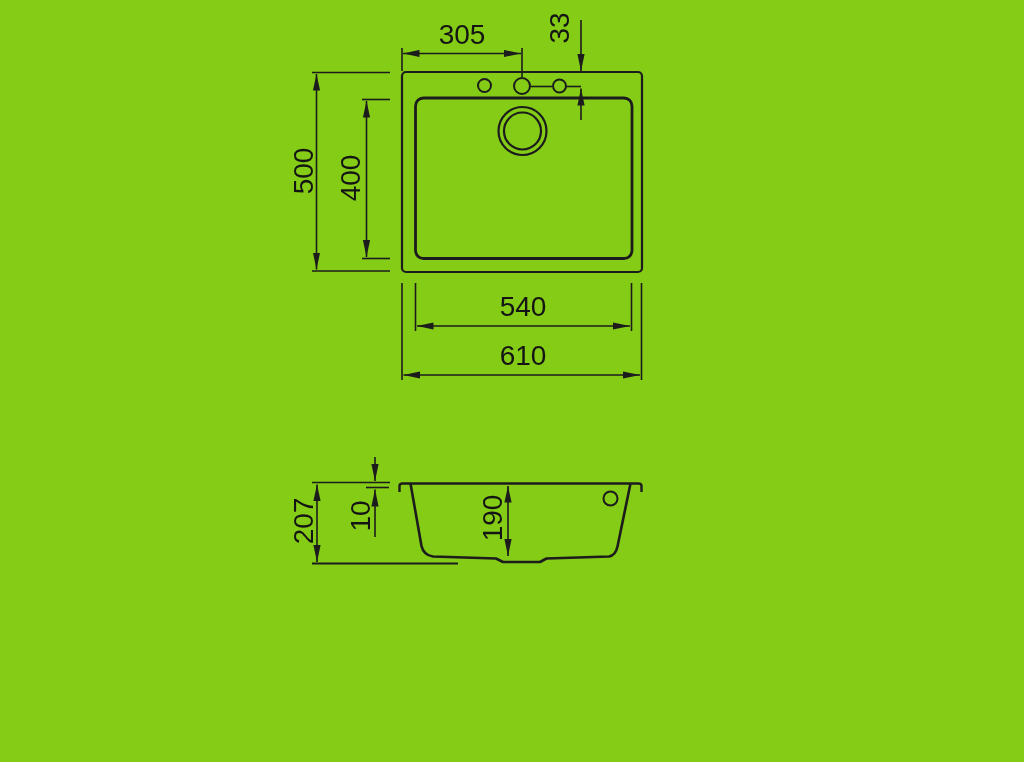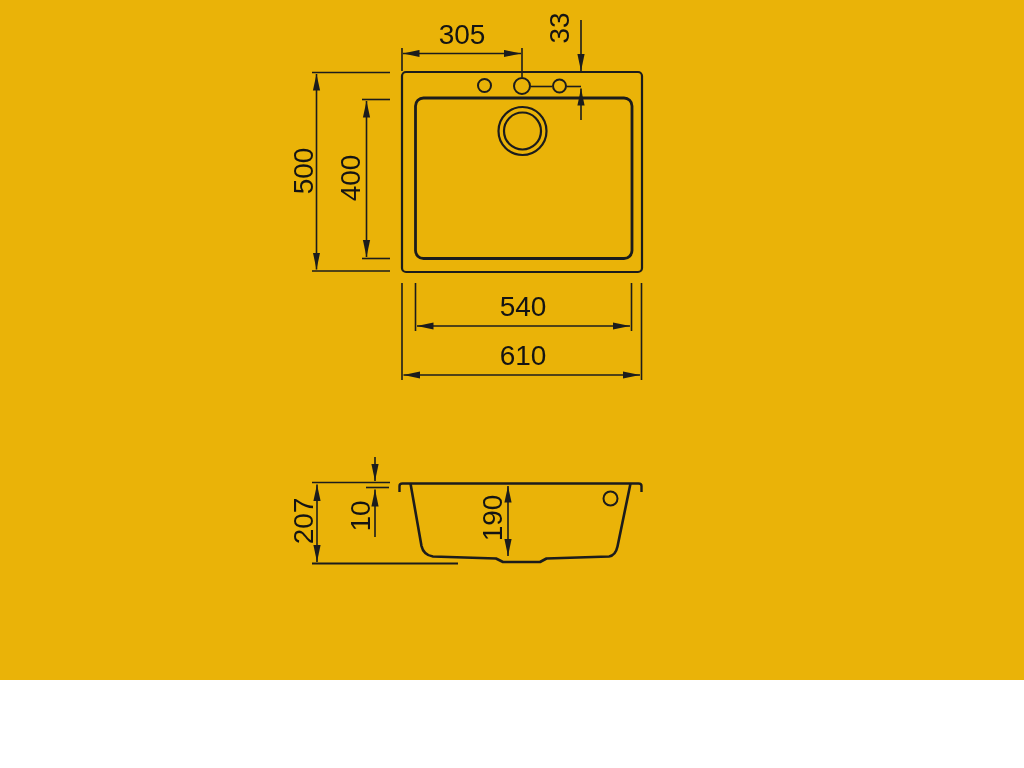--- a/index.html
+++ b/index.html
@@ -3,22 +3,22 @@
 <meta charset="utf-8">
 <style>
   html, body {
     margin: 0;
     padding: 0;
     background: #ffffff;
   }
   .canvas {
     position: relative;
     width: 1024px;
-    height: 680px;
-    background: #eab308;
+    height: 762px;
+    background: #84cc16;
     overflow: hidden;
     font-family: "Liberation Sans", sans-serif;
   }
   svg { display: block; }
   .obj {
     stroke: #1c1c1c;
     fill: none;
     stroke-linejoin: round;
   }
   .dim {

